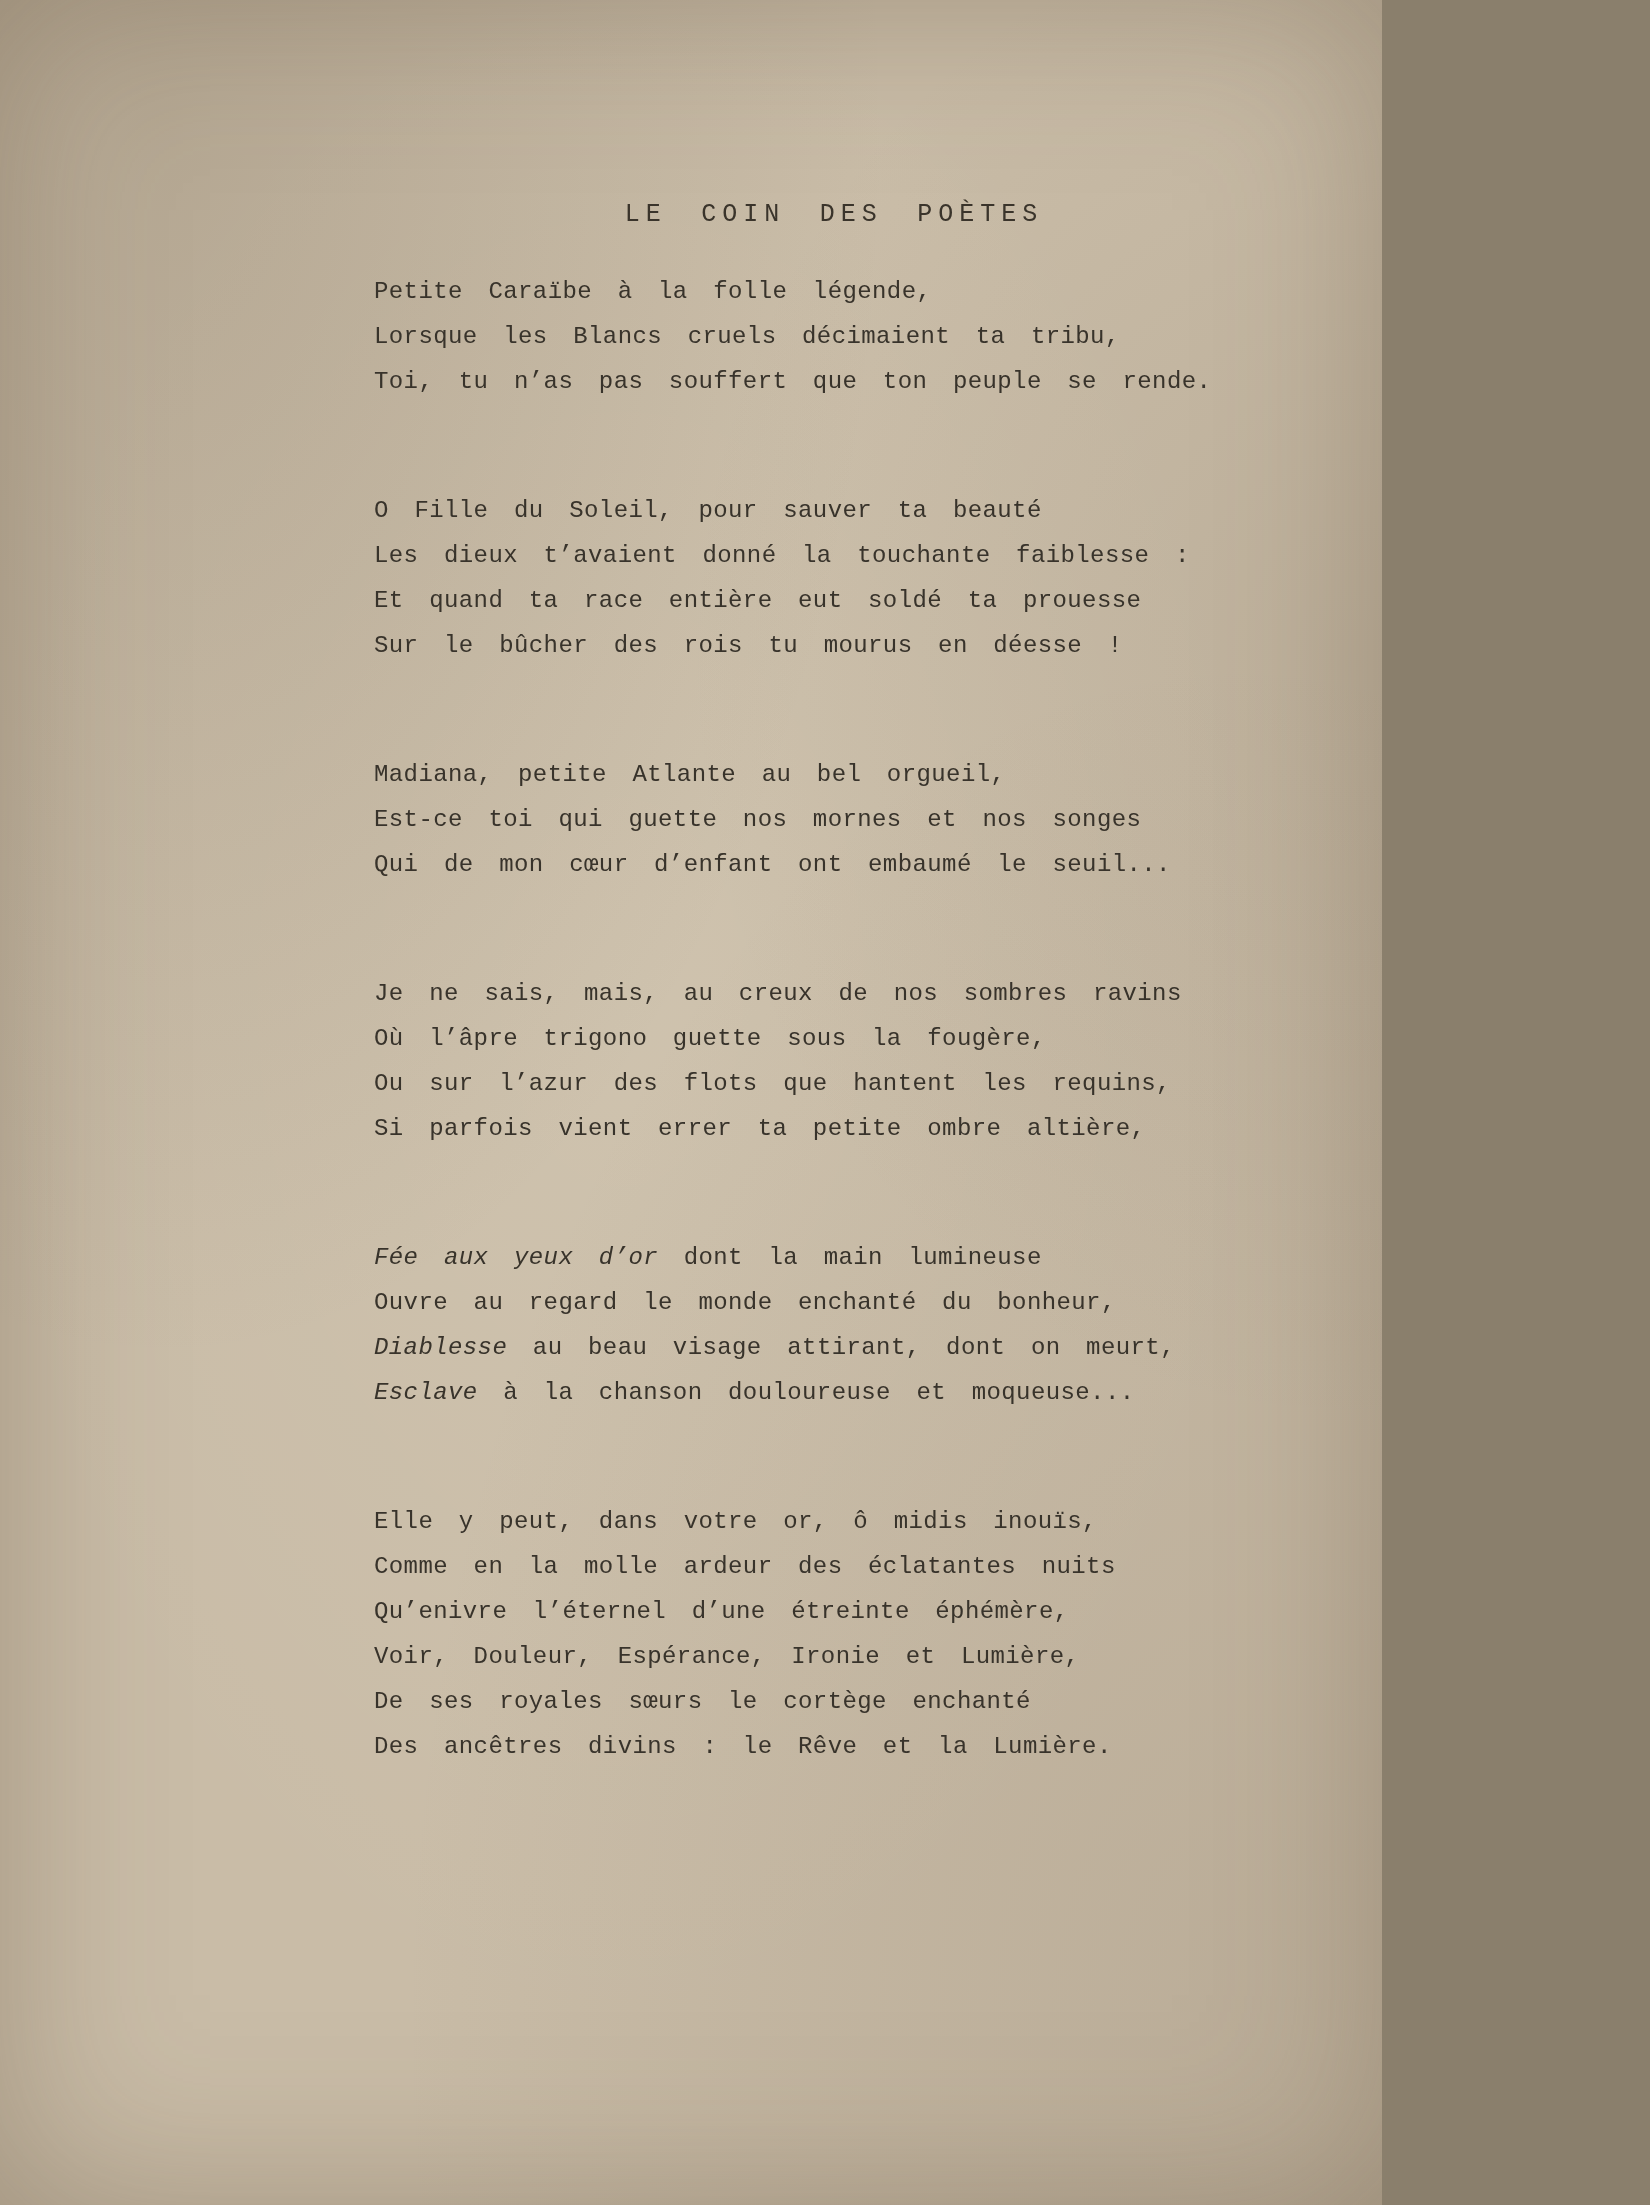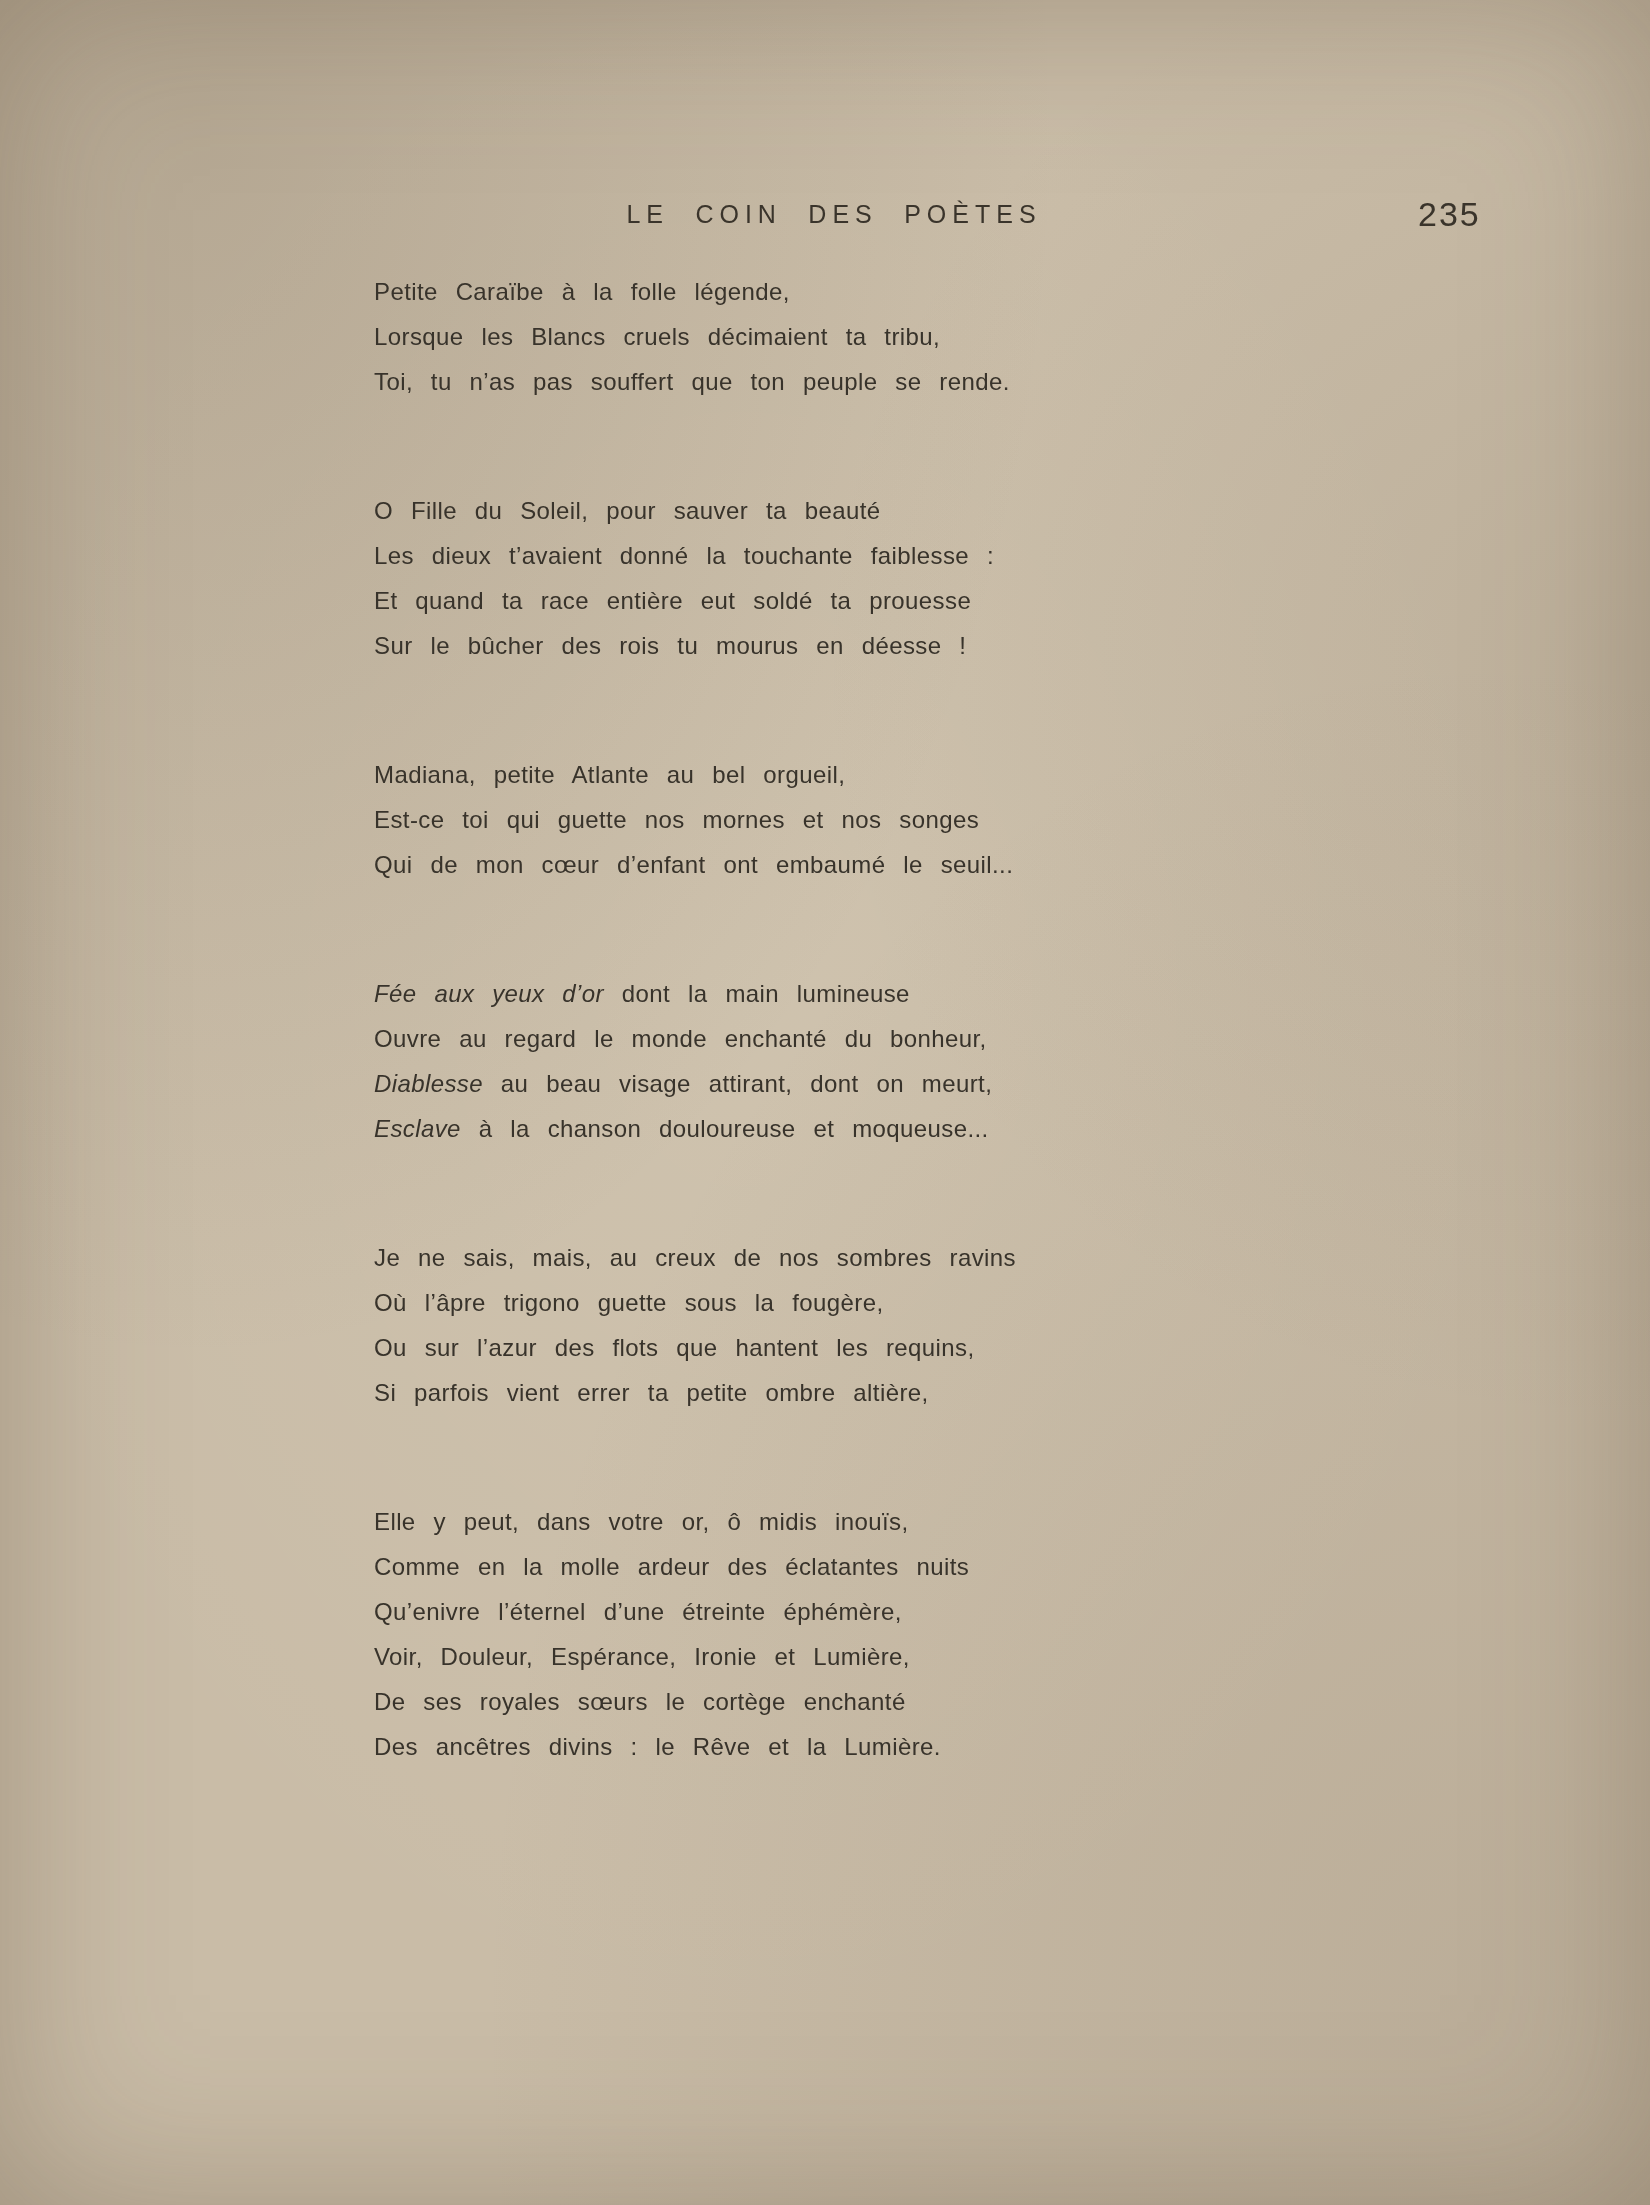--- a/index.html
+++ b/index.html
@@ -2,32 +2,33 @@
 <html style="font-size:10.8px"><head>
 <meta charset="utf-8">
 <style>
   html, body {
     margin: 0;
     padding: 0;
     background: #8a7f6c;
   }
   .page {
     position: relative;
-    width: 1650px;
+    width: 1365px;
     height: 2205px;
     overflow: hidden;
     background:
       radial-gradient(ellipse at 12% 6%, rgba(105,90,70,0.20), transparent 42%),
       radial-gradient(ellipse at 90% 92%, rgba(115,98,78,0.16), transparent 48%),
       radial-gradient(ellipse at 98% 30%, rgba(110,95,75,0.12), transparent 35%),
       radial-gradient(ellipse at 45% 45%, rgba(255,250,233,0.10), transparent 62%),
       #c9bca7;
     box-shadow: inset 0 0 176px rgba(85,70,50,0.35);
-    font-family: Liberation Sans, sans-serif;
+    font-family: Liberation Mono, monospace;
     color: #37322a;
+    padding-left: 17px;
   }
   .running-header {
     position: absolute;
     top: 200px;
     left: 374px;
     width: 920px;
     text-align: center;
     font-size: 25px;
     letter-spacing: 6px;
     word-spacing: 13.5px;
@@ -84,30 +85,30 @@
         <div class="line"><span>Les dieux t’avaient donné la touchante faiblesse :</span></div>
         <div class="line"><span>Et quand ta race entière eut soldé ta prouesse</span></div>
         <div class="line"><span>Sur le bûcher des rois tu mourus en déesse !</span></div>
       </div>
       <div class="stanza">
         <div class="line"><span>Madiana, petite Atlante au bel orgueil,</span></div>
         <div class="line"><span>Est-ce toi qui guette nos mornes et nos songes</span></div>
         <div class="line"><span>Qui de mon cœur d’enfant ont embaumé le seuil...</span></div>
       </div>
       <div class="stanza">
+        <div class="line"><span>Je ne sais, mais, au creux de nos sombres ravins</span></div>
+        <div class="line"><span>Où l’âpre trigono guette sous la fougère,</span></div>
+        <div class="line"><span>Ou sur l’azur des flots que hantent les requins,</span></div>
+        <div class="line"><span>Si parfois vient errer ta petite ombre altière,</span></div>
+      </div>
+      <div class="stanza">
         <div class="line"><span class="it">Fée aux yeux d’or</span><span> dont la main lumineuse</span></div>
         <div class="line"><span>Ouvre au regard le monde enchanté du bonheur,</span></div>
         <div class="line"><span class="it">Diablesse</span><span> au beau visage attirant, dont on meurt,</span></div>
         <div class="line"><span class="it">Esclave</span><span> à la chanson douloureuse et moqueuse...</span></div>
-      </div>
-      <div class="stanza">
-        <div class="line"><span>Je ne sais, mais, au creux de nos sombres ravins</span></div>
-        <div class="line"><span>Où l’âpre trigono guette sous la fougère,</span></div>
-        <div class="line"><span>Ou sur l’azur des flots que hantent les requins,</span></div>
-        <div class="line"><span>Si parfois vient errer ta petite ombre altière,</span></div>
       </div>
       <div class="stanza">
         <div class="line"><span>Elle y peut, dans votre or, ô midis inouïs,</span></div>
         <div class="line"><span>Comme en la molle ardeur des éclatantes nuits</span></div>
         <div class="line"><span>Qu’enivre l’éternel d’une étreinte éphémère,</span></div>
         <div class="line"><span>Voir, Douleur, Espérance, Ironie et Lumière,</span></div>
         <div class="line"><span>De ses royales sœurs le cortège enchanté</span></div>
         <div class="line"><span>Des ancêtres divins : le Rêve et la Lumière.</span></div>
       </div>
     </div>

